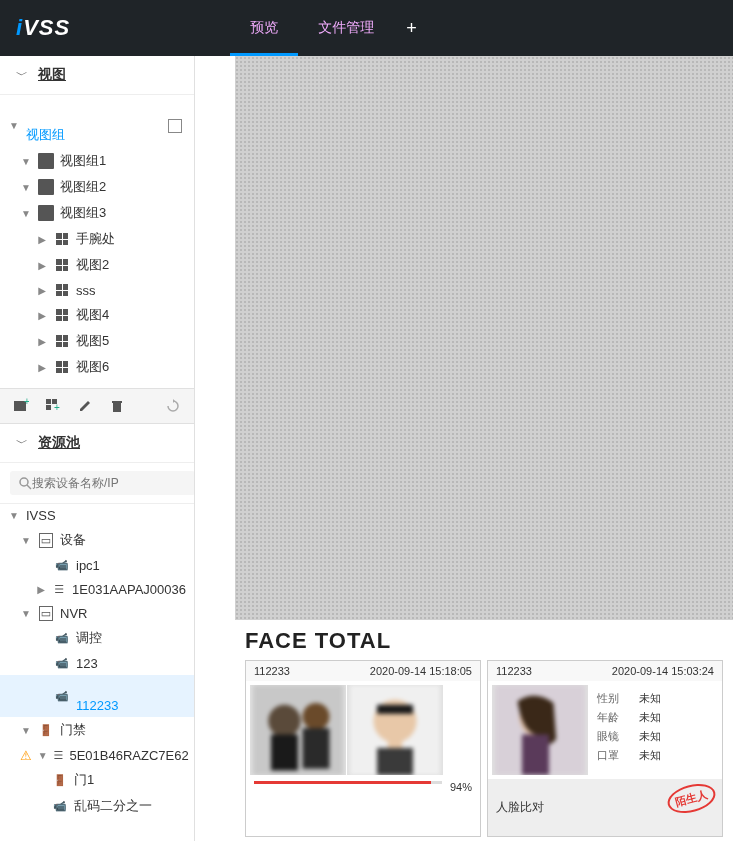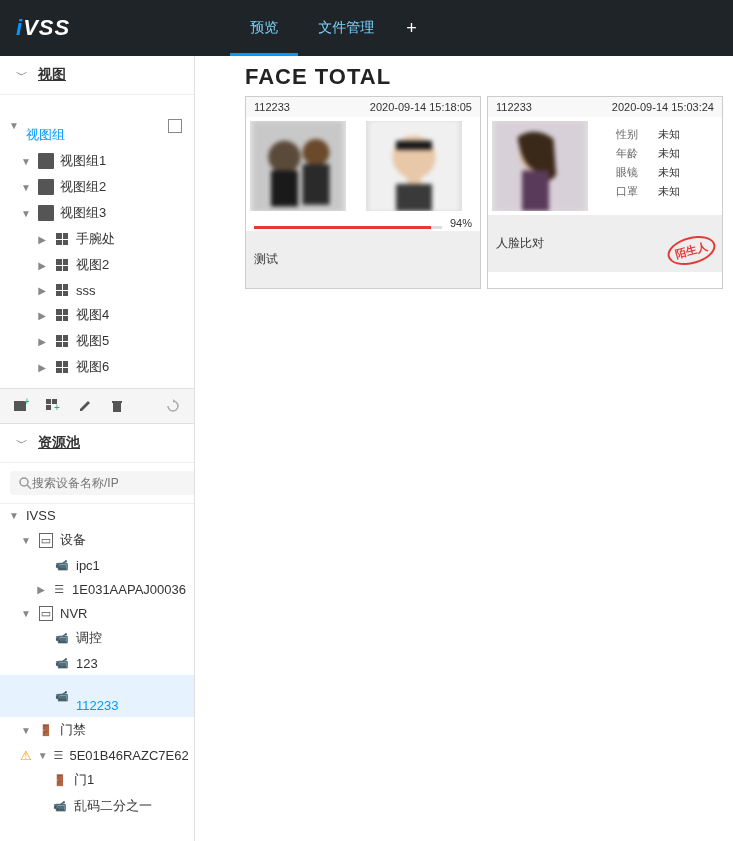--- a/index.html
+++ b/index.html
@@ -2,27 +2,27 @@
 <html><head>
 <meta charset="utf-8">
 <style>
 * { box-sizing: border-box; margin: 0; padding: 0; }
 body { font-family: "Microsoft YaHei", Arial, sans-serif; font-size: 13px; color: #333; background: #fff; width: 733px; height: 841px; overflow: hidden; }
 
 .topbar { background: #1f2428; height: 56px; display: flex; align-items: center; padding: 0 16px; }
 .logo { color: #fff; font-size: 22px; font-weight: bold; font-style: italic; letter-spacing: 1px; }
 .logo .i { color: #0099ff; }
 .tabs { display: flex; margin-left: 160px; height: 100%; }
-.tab { color: #7dd3fc; padding: 0 20px; display: flex; align-items: center; height: 100%; cursor: pointer; font-size: 14px; position: relative; }
+.tab { color: #f0abfc; padding: 0 20px; display: flex; align-items: center; height: 100%; cursor: pointer; font-size: 14px; position: relative; }
 .tab.active::after { content: ''; position: absolute; bottom: 0; left: 0; right: 0; height: 3px; background: #0099ff; }
 .tab-plus { color: #fff; padding: 0 12px; display: flex; align-items: center; font-size: 18px; cursor: pointer; }
 
 .main { display: flex; height: calc(100% - 56px); }
 .sidebar { width: 240px; background: #fff; border-right: 1px solid #e0e0e0; display: flex; flex-direction: column; overflow: hidden; }
-.content { flex: 1; background: #d0d0d0; background-image: radial-gradient(circle, #b8b8b8 1px, transparent 1px); background-size: 4px 4px; display: flex; flex-direction: row; margin-left: 40px; }
+.content { flex: 1; background: #d0d0d0; background-image: radial-gradient(circle, #b8b8b8 1px, transparent 1px); background-size: 4px 4px; display: flex; flex-direction: column; margin-left: 40px; }
 
 .section-hdr { padding: 10px 16px; display: flex; align-items: center; gap: 10px; border-bottom: 1px solid #eee; }
 .section-hdr .chev { font-size: 12px; color: #666; }
 .section-hdr .ttl { font-size: 14px; font-weight: bold; text-decoration: underline; }
 
 .tree { padding: 8px 0; }
 .tree-item { display: flex; align-items: center; padding: 4px 8px; gap: 6px; cursor: pointer; white-space: nowrap; }
 .tree-item.sel { background: #e6f3ff; color: #0099ff; }
 .tree-item .chev { font-size: 10px; color: #888; width: 12px; text-align: center; }
 .tree-item .ico { width: 16px; height: 16px; display: flex; align-items: center; justify-content: center; color: #555; }
@@ -45,28 +45,28 @@
 
 .resource-tree { flex: 1; overflow-y: auto; }
 .warn-ico { color: #ff9800; }
 
 .video-area { flex: 1; }
 .face-panel { background: #fff; padding: 8px 10px 4px; }
 .face-title { font-size: 22px; font-weight: 900; letter-spacing: 1px; color: #222; font-family: Arial, sans-serif; }
 .face-cards { display: flex; gap: 6px; margin-top: 6px; }
 .face-card { border: 1px solid #ccc; background: #fff; width: 236px; }
 .card-hdr { display: flex; justify-content: space-between; padding: 4px 8px; font-size: 11px; color: #333; background: #f8f8f8; }
-.card-body { display: flex; padding: 4px; gap: 20px; }
+.card-body { display: flex; padding: 4px; gap: 1px; }
 .thumb { width: 96px; height: 90px; background: #e0e0e0; display: flex; align-items: center; justify-content: center; overflow: hidden; }
 .thumb svg { width: 100%; height: 100%; }
 .pixelate { filter: blur(2px); }
 .attrs { font-size: 11px; padding: 4px 8px; }
 .attrs .row { display: flex; gap: 12px; padding: 2px 0; }
 .attrs .k { color: #666; width: 30px; }
-.progress-row { padding: 2px 8px; display: flex; align-items: flex-end; gap: 8px; }
+.progress-row { padding: 2px 8px; display: flex; align-items: flex-start; gap: 8px; }
 .progress { flex: 1; height: 3px; background: #ddd; }
 .progress .bar { height: 100%; background: #e53935; width: 94%; }
 .pct { font-size: 11px; }
 .card-ftr { background: #eee; padding: 20px 8px; font-size: 12px; }
 .stamp { color: #e53935; border: 2px solid #e53935; border-radius: 50%; transform: rotate(-15deg); font-size: 11px; padding: 4px 6px; position: absolute; right: 6px; bottom: 24px; font-weight: bold; }
 .card-rel { position: relative; }
 
 .folder-ico { width: 14px; height: 12px; background: #555; border-radius: 1px; display: inline-block; }
 .grid-ico { display: inline-grid; grid-template-columns: 1fr 1fr; gap: 1px; width: 12px; height: 12px; }
 .grid-ico span { background: #555; }
@@ -343,21 +343,20 @@
                   <rect x="30" y="22" width="40" height="10" fill="#1a1a1a"></rect>
                 </svg>
             </div>
           </div>
           <div class="progress-row">
             <div class="progress">
                 <div class="bar"></div>
               </div>
             <span class="pct">94%</span>
           </div>
-          <div class="card-ftr">测试</div>
         </div>
 
         <div class="face-card card-rel">
           <div class="card-hdr">
             <span>112233</span>
             <span>2020-09-14 15:03:24</span>
           </div>
           <div class="card-body">
             <div class="thumb">
               <svg viewBox="0 0 100 100" class="pixelate">

